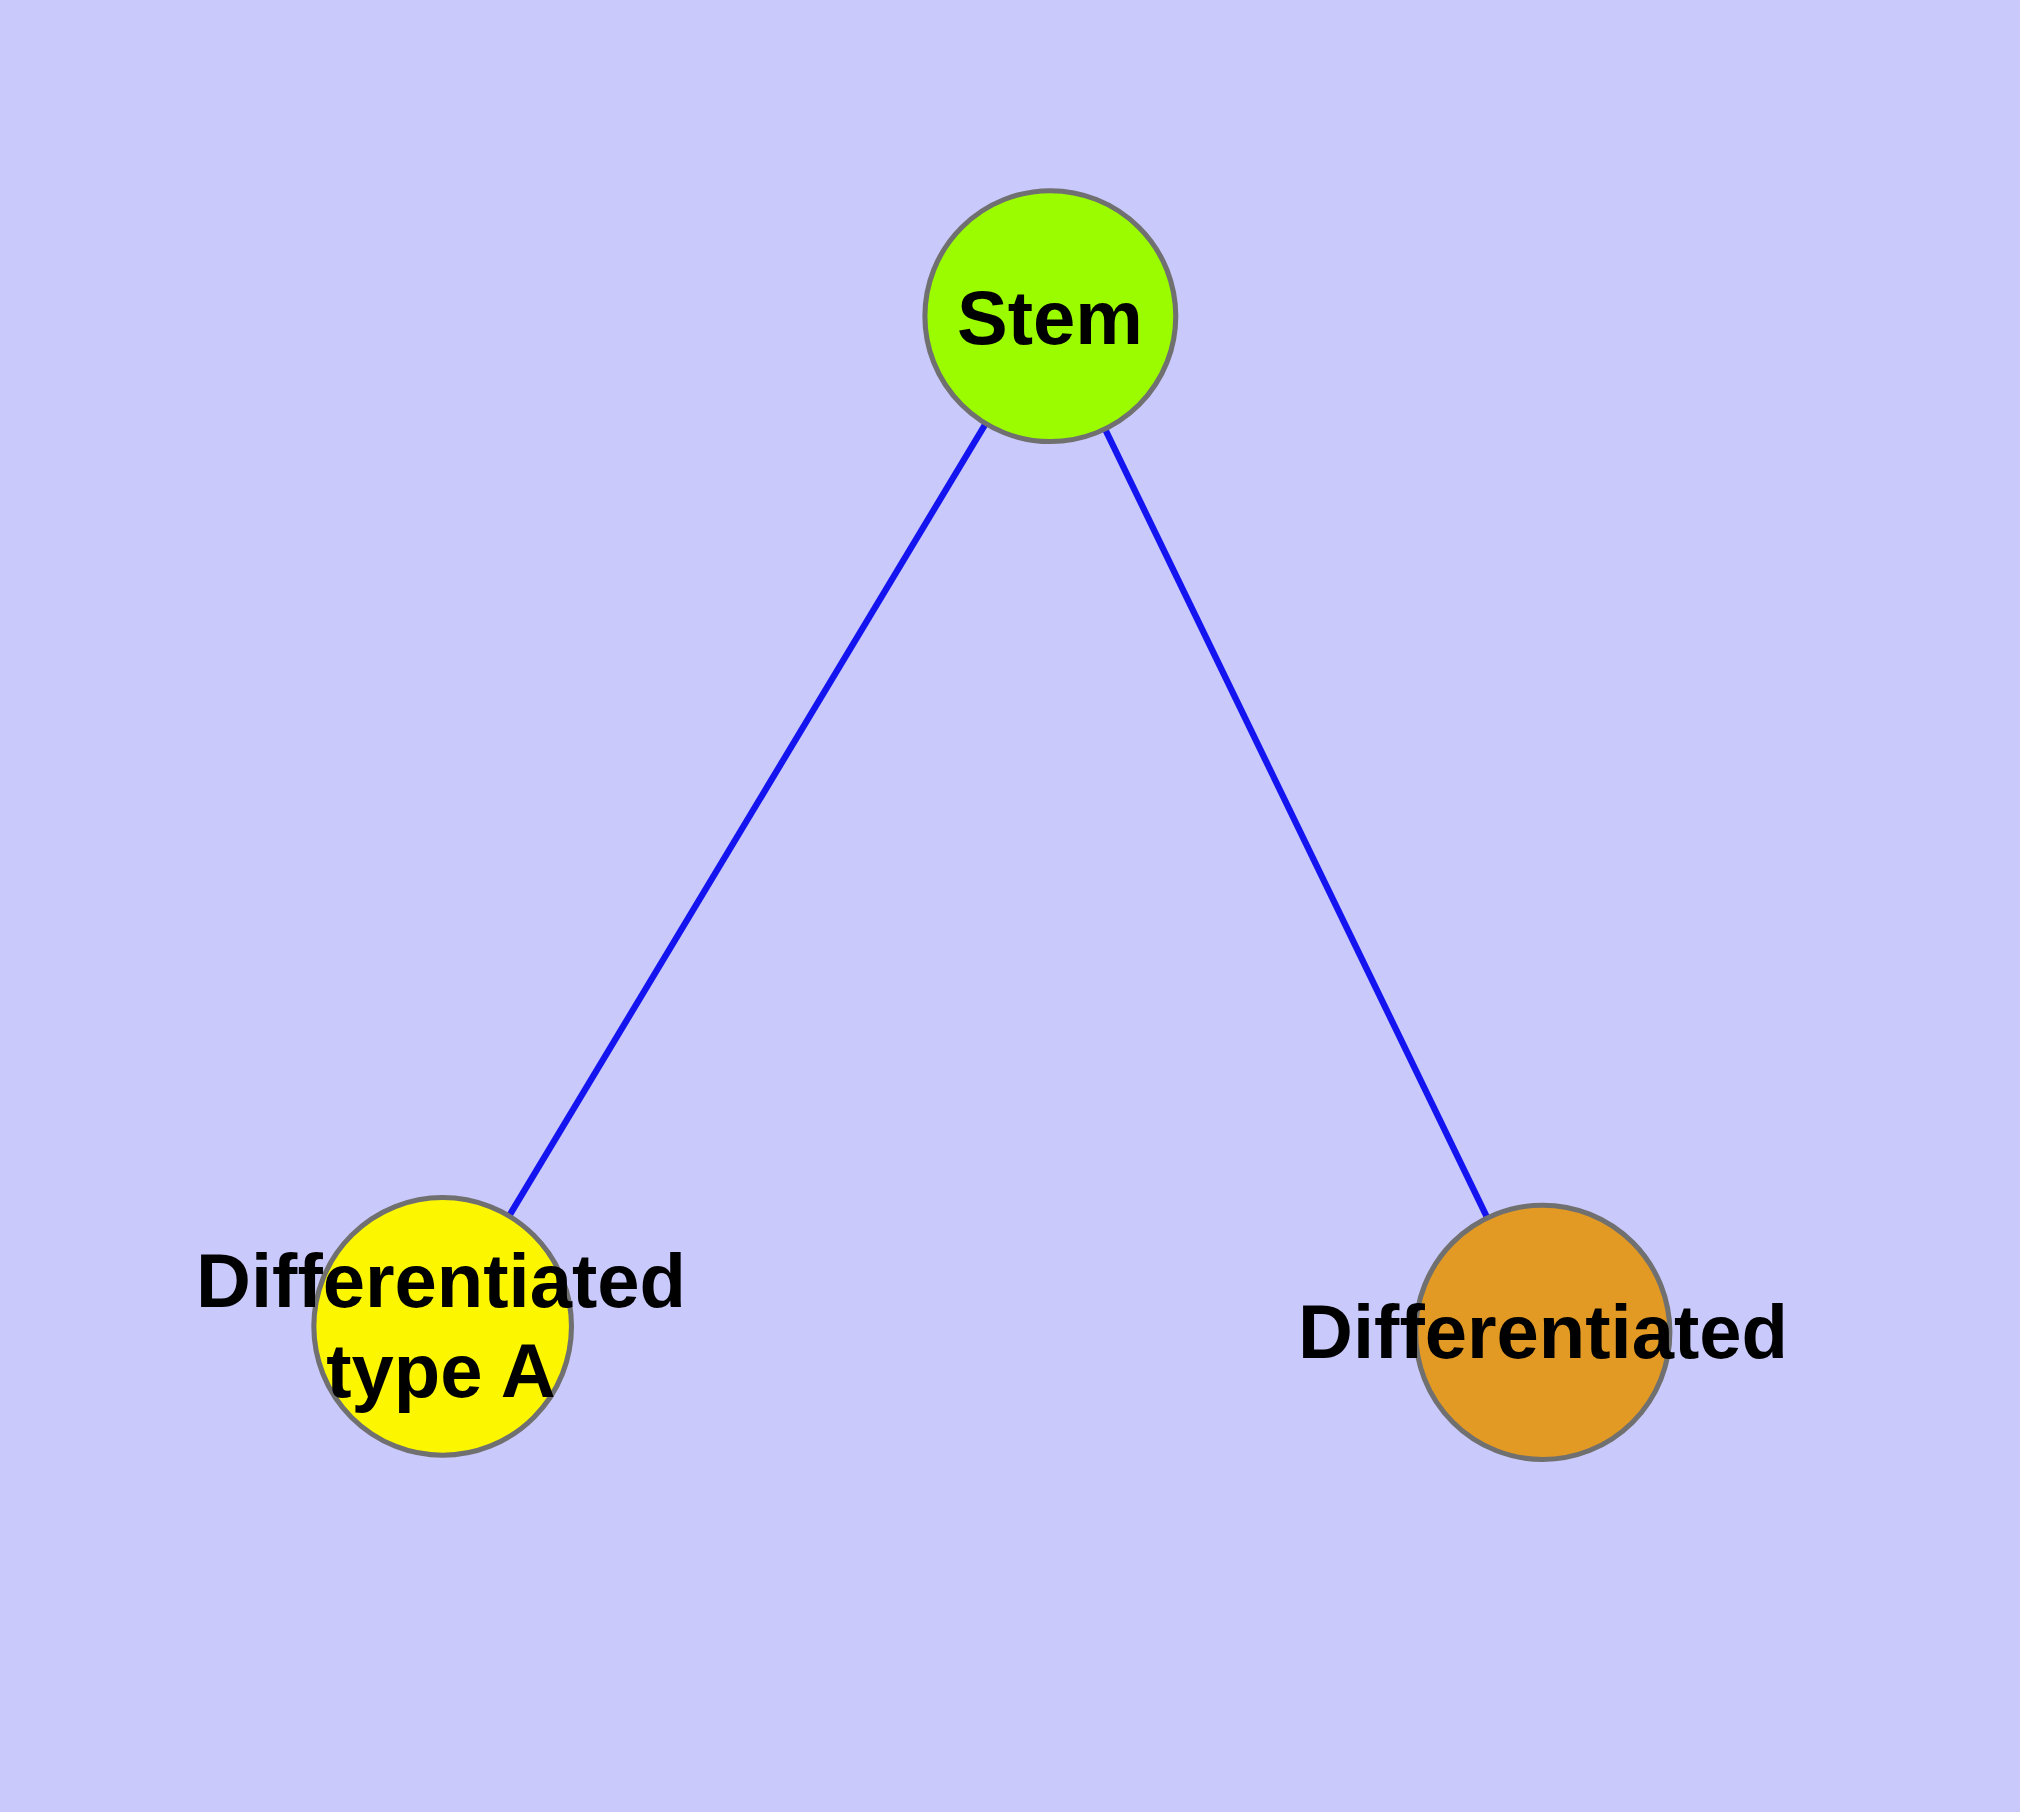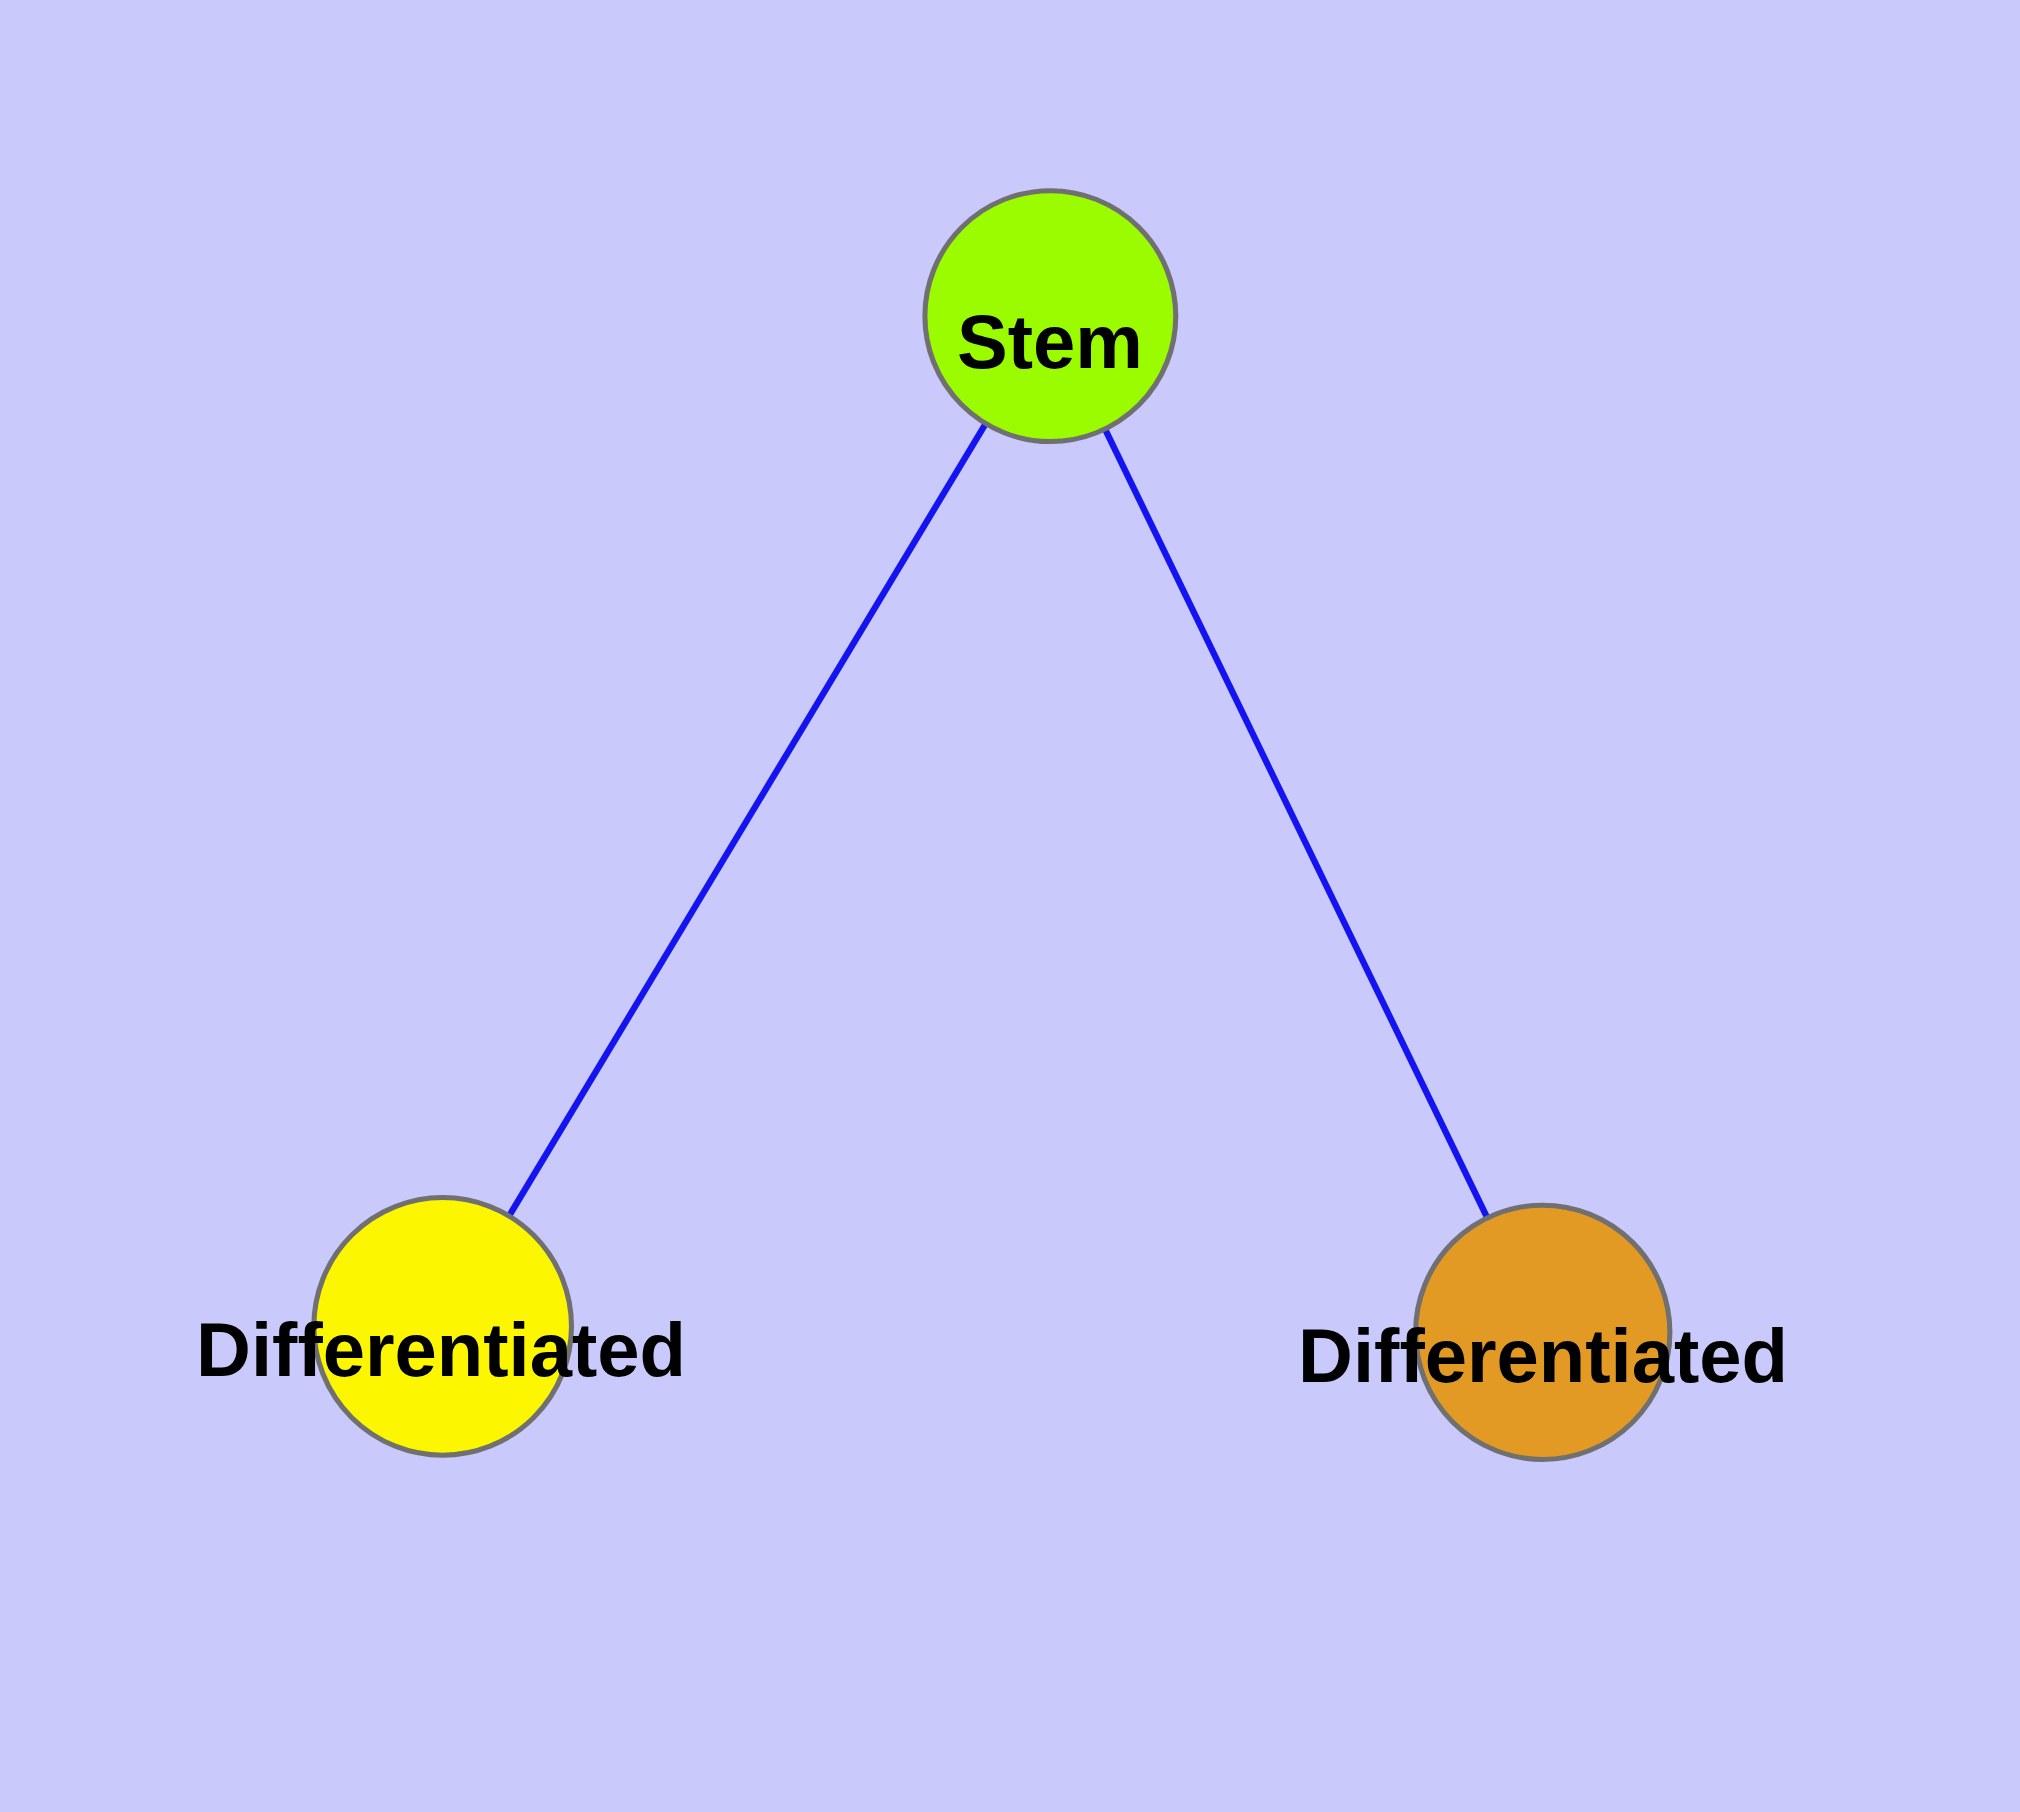--- a/index.html
+++ b/index.html
@@ -32,21 +32,20 @@
   .node-label {
     position: absolute;
     transform: translate(-50%, -50%);
     font-family: "Liberation Sans", sans-serif;
     font-weight: bold;
     font-size: 76px;
     line-height: 90px;
     color: #000000;
     text-align: center;
     white-space: nowrap;
-    margin-top: 24px;
   }
 </style>
 </head>
 <body style="background: rgb(201, 201, 251);">
 
 <div class="canvas">
 
   <svg class="graph-svg" width="2021" height="1812" viewBox="0 0 2384 2138">
 
     <line class="edge" x1="1239" y1="373" x2="522" y2="1565" stroke="#1414F0"></line>
@@ -59,20 +58,21 @@
 
     <circle class="node" cx="1820" cy="1572" r="150" fill="#E29A25" stroke="#707070"></circle>
   </svg>
 
   <div class="node-label" style="left:1050px; top:318px;">
     <span>Stem</span>
   </div>
 
   <div class="node-label" style="left:441px; top:1326px;">
     <span>Differentiated</span><br>
+    <span>type A</span>
   </div>
 
   <div class="node-label" style="left:1543px; top:1332px;">
     <span>Differentiated</span><br>
   </div>
 
 </div>
 
 
 </body></html>

